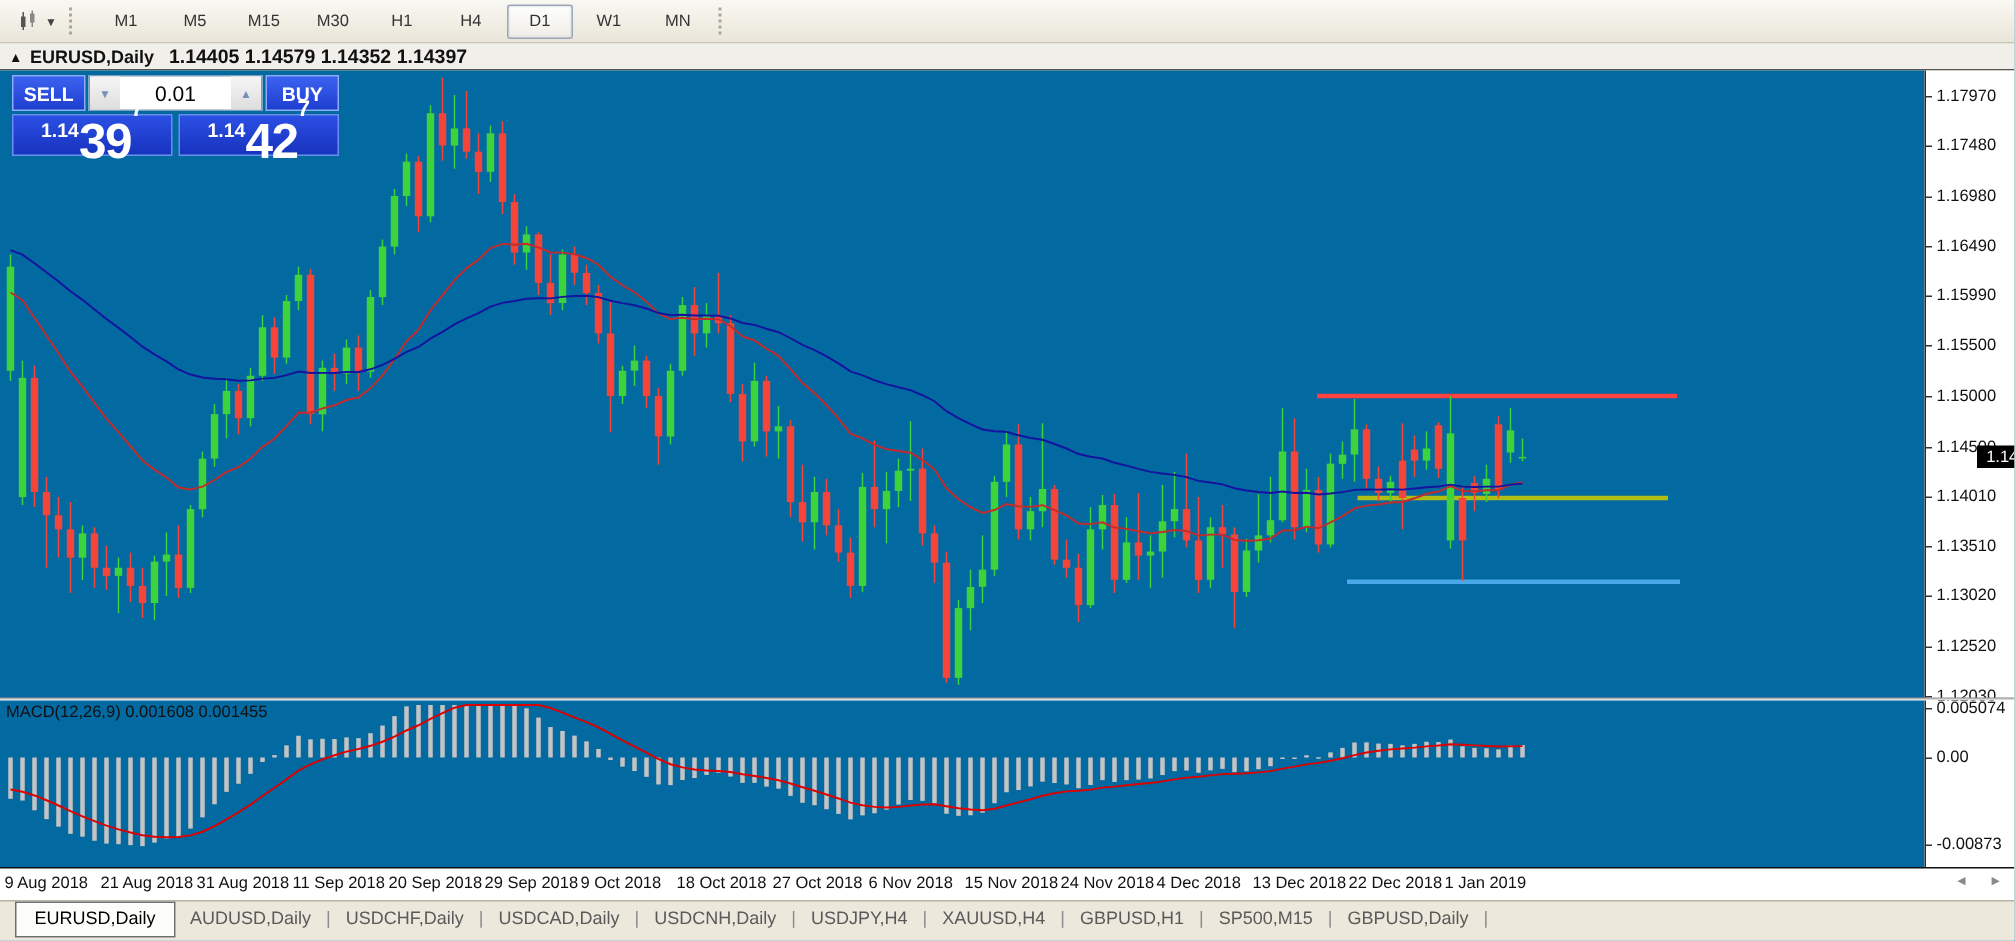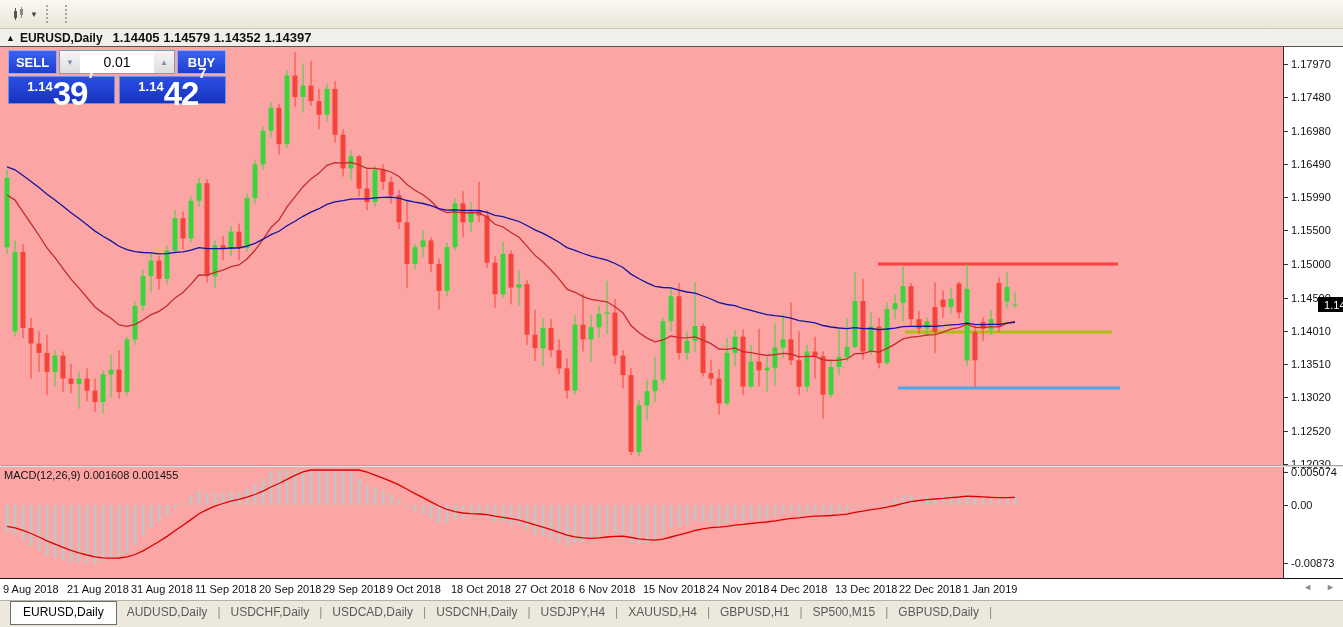--- a/index.html
+++ b/index.html
@@ -14,21 +14,21 @@
   .tf-btn{min-width:30px;height:21px;display:flex;align-items:center;justify-content:center;
     font-size:11px;color:#333;padding:0 6px;margin:0 1px;border:1px solid transparent;border-radius:2px;cursor:pointer;}
   .tf-btn.active{border:1px solid #9AA7B8;background:linear-gradient(#FFFFFF,#EFEDE6);box-shadow:inset 0 0 2px #cfcfcf;}
   
   .caption{position:absolute;left:0;top:29px;width:1343px;height:18px;background:#F1EFE9;
     border-bottom:1px solid #55544F;display:flex;align-items:center;box-sizing:border-box;padding-left:6px;}
   .caption .tri{font-size:9px;color:#111;margin-right:5px;cursor:pointer;}
   .caption .sym{font-size:12px;font-weight:bold;color:#111;margin-right:10px;}
   .caption .ohlc{font-size:13px;font-weight:bold;color:#111;}
   
-  .plot-wrap{position:absolute;left:0;top:47px;width:1283px;height:531px;background:#fca5a5;}
+  .plot-wrap{position:absolute;left:0;top:47px;width:1283px;height:531px;background:#0369a1;}
   .axis-col{position:absolute;left:1283px;top:47px;width:60px;height:531px;background:#FFFFFF;
     border-left:1px solid #2b2b2b;box-sizing:border-box;}
   .ptick{position:absolute;left:0;width:60px;height:14px;font-size:11px;color:#111;display:flex;align-items:center;}
   .ptick .dash{width:4px;height:1px;background:#333;margin-right:3px;}
   .price-badge{position:absolute;left:2px;width:52px;height:15px;background:#000;color:#fff;
     font-size:11px;display:flex;align-items:center;justify-content:center;margin-left:32px;}
   .splitter{position:absolute;left:0;top:465px;width:1343px;height:2px;background:linear-gradient(#8a8a8a,#fff);}
   
   .date-axis{position:absolute;left:0;top:578px;width:1343px;height:22px;background:#FFFFFF;
     border-top:1px solid #111;box-sizing:border-box;}
@@ -68,20 +68,31 @@
     <div class="tb-icon">
       <svg width="16" height="16" viewBox="0 0 16 16">
         <rect x="3" y="5" width="3" height="7" fill="#555"></rect>
         <line x1="4.5" y1="2" x2="4.5" y2="14" stroke="#555" stroke-width="1"></line>
         <rect x="9" y="3" width="3" height="6" fill="#888"></rect>
         <line x1="10.5" y1="1" x2="10.5" y2="12" stroke="#888" stroke-width="1"></line>
       </svg>
     </div>
     <span class="tb-caret">▼</span>
     <div class="grip"></div>
+    <div id="tf-buttons" style="display:flex;">
+        <div class="tf-btn">M1</div>
+        <div class="tf-btn">M5</div>
+        <div class="tf-btn">M15</div>
+        <div class="tf-btn">M30</div>
+        <div class="tf-btn">H1</div>
+        <div class="tf-btn">H4</div>
+        <div class="tf-btn active">D1</div>
+        <div class="tf-btn">W1</div>
+        <div class="tf-btn">MN</div>
+      </div>
     <div class="grip"></div>
   </div>
 
   <div class="caption">
     <span class="tri">▲</span>
     <span class="sym">EURUSD,Daily</span>
     <span class="ohlc">1.14405 1.14579 1.14352 1.14397</span>
   </div>
 
   <div class="plot-wrap">

